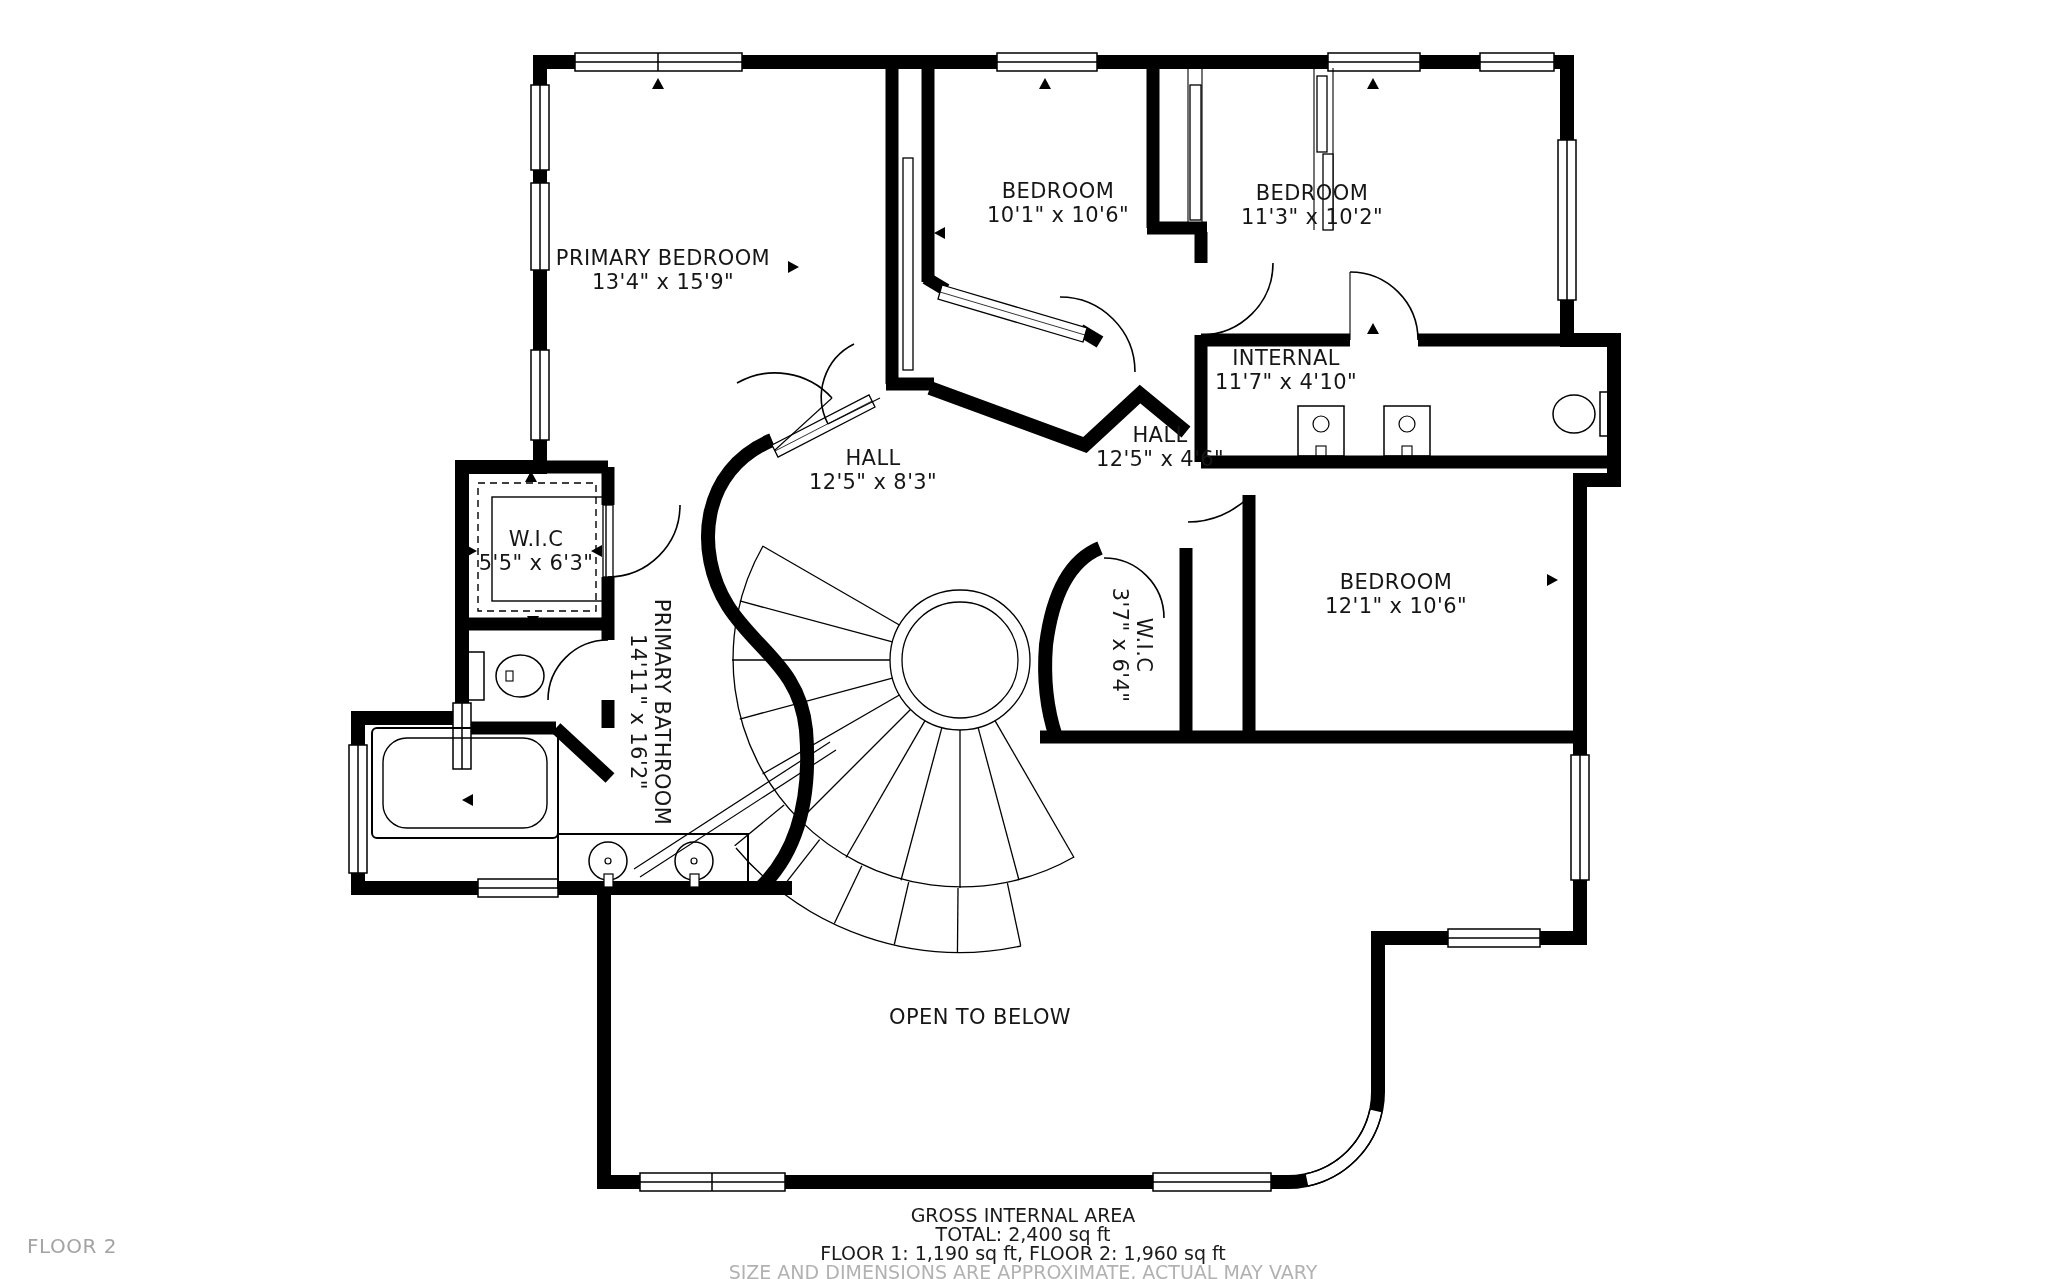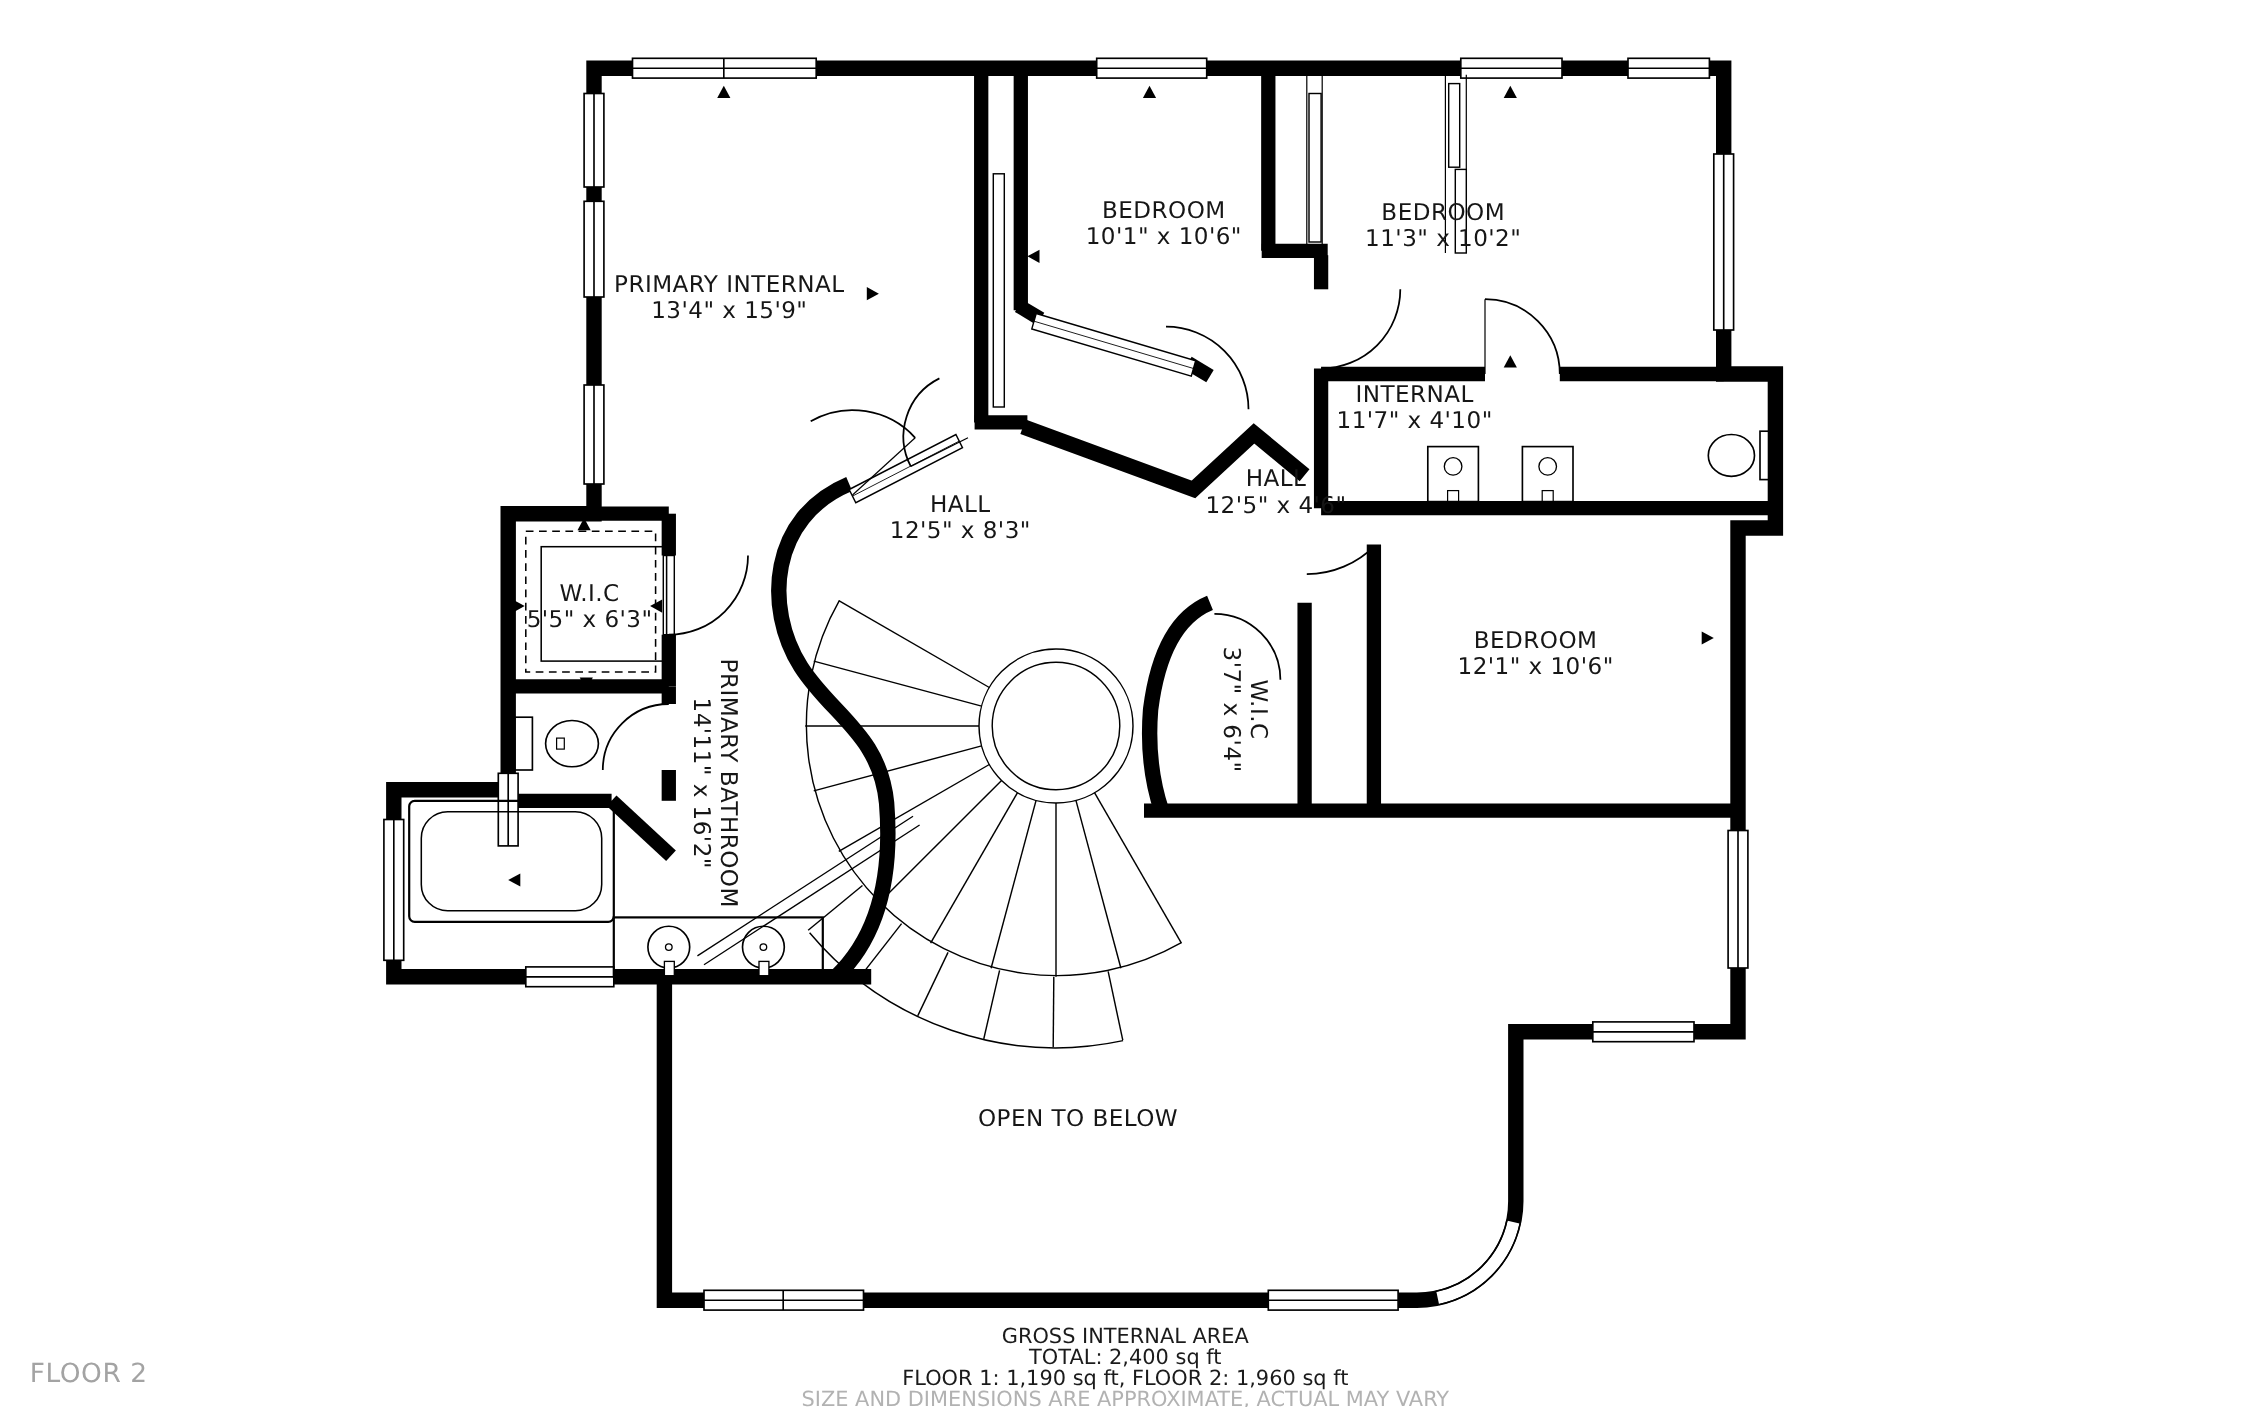--- a/index.html
+++ b/index.html
@@ -5,21 +5,21 @@
   html,body{margin:0;padding:0;background:#ffffff;}
   body{font-family:"DejaVu Sans","Liberation Sans",sans-serif;}
   .stage{position:relative;width:2048px;height:1279px;background:#ffffff;overflow:hidden;}
   .plan-svg{position:absolute;left:0;top:0;width:2048px;height:1279px;}
   .room-label{position:absolute;transform:translate(-50%,-50%);text-align:center;
     white-space:nowrap;color:#161616;font-size:21px;line-height:24px;letter-spacing:.4px;}
   .room-label.rot{transform:translate(-50%,-50%) rotate(90deg);}
   .footer{position:absolute;left:1023px;top:1206px;transform:translateX(-50%);
     text-align:center;white-space:nowrap;color:#1b1b1b;font-size:19px;line-height:19px;}
   .footer .muted{color:#b2b2b2;text-align:right;}
-  .floor-tag{position:absolute;left:27px;top:1234px;color:#a3a3a3;font-size:24px;letter-spacing:.5px;}
+  .floor-tag{position:absolute;left:27px;top:1234px;color:#a3a3a3;font-size:20px;letter-spacing:.5px;}
   svg *{vector-effect:none;}
 </style>
 </head>
 <body>
 
 <div class="stage">
 
   <svg class="plan-svg" viewBox="0 0 2048 1279" xmlns="http://www.w3.org/2000/svg">
 
     <g fill="none" stroke="#000" stroke-width="14" stroke-linejoin="miter">
@@ -202,21 +202,21 @@
       <path d="M 527 616 L 539 616 L 533 627 Z"></path>
       <path d="M 466 545 L 466 557 L 477 551 Z"></path>
       <path d="M 602 545 L 602 557 L 591 551 Z"></path>
       <path d="M 1547 574 L 1547 586 L 1558 580 Z"></path>
       <path d="M 473 794 L 473 806 L 462 800 Z"></path>
       <path d="M 1367 334 L 1379 334 L 1373 323 Z"></path>
     </g>
   </svg>
 
   <div class="room-label" style="left:663px;top:270px">
-    <div>PRIMARY INTERNAL</div>
+    <div>PRIMARY BEDROOM</div>
     <div>13'4" x 15'9"</div>
   </div>
   <div class="room-label" style="left:1058px;top:203px">
     <div>BEDROOM</div>
     <div>10'1" x 10'6"</div>
   </div>
   <div class="room-label" style="left:1312px;top:205px">
     <div>BEDROOM</div>
     <div>11'3" x 10'2"</div>
   </div>

